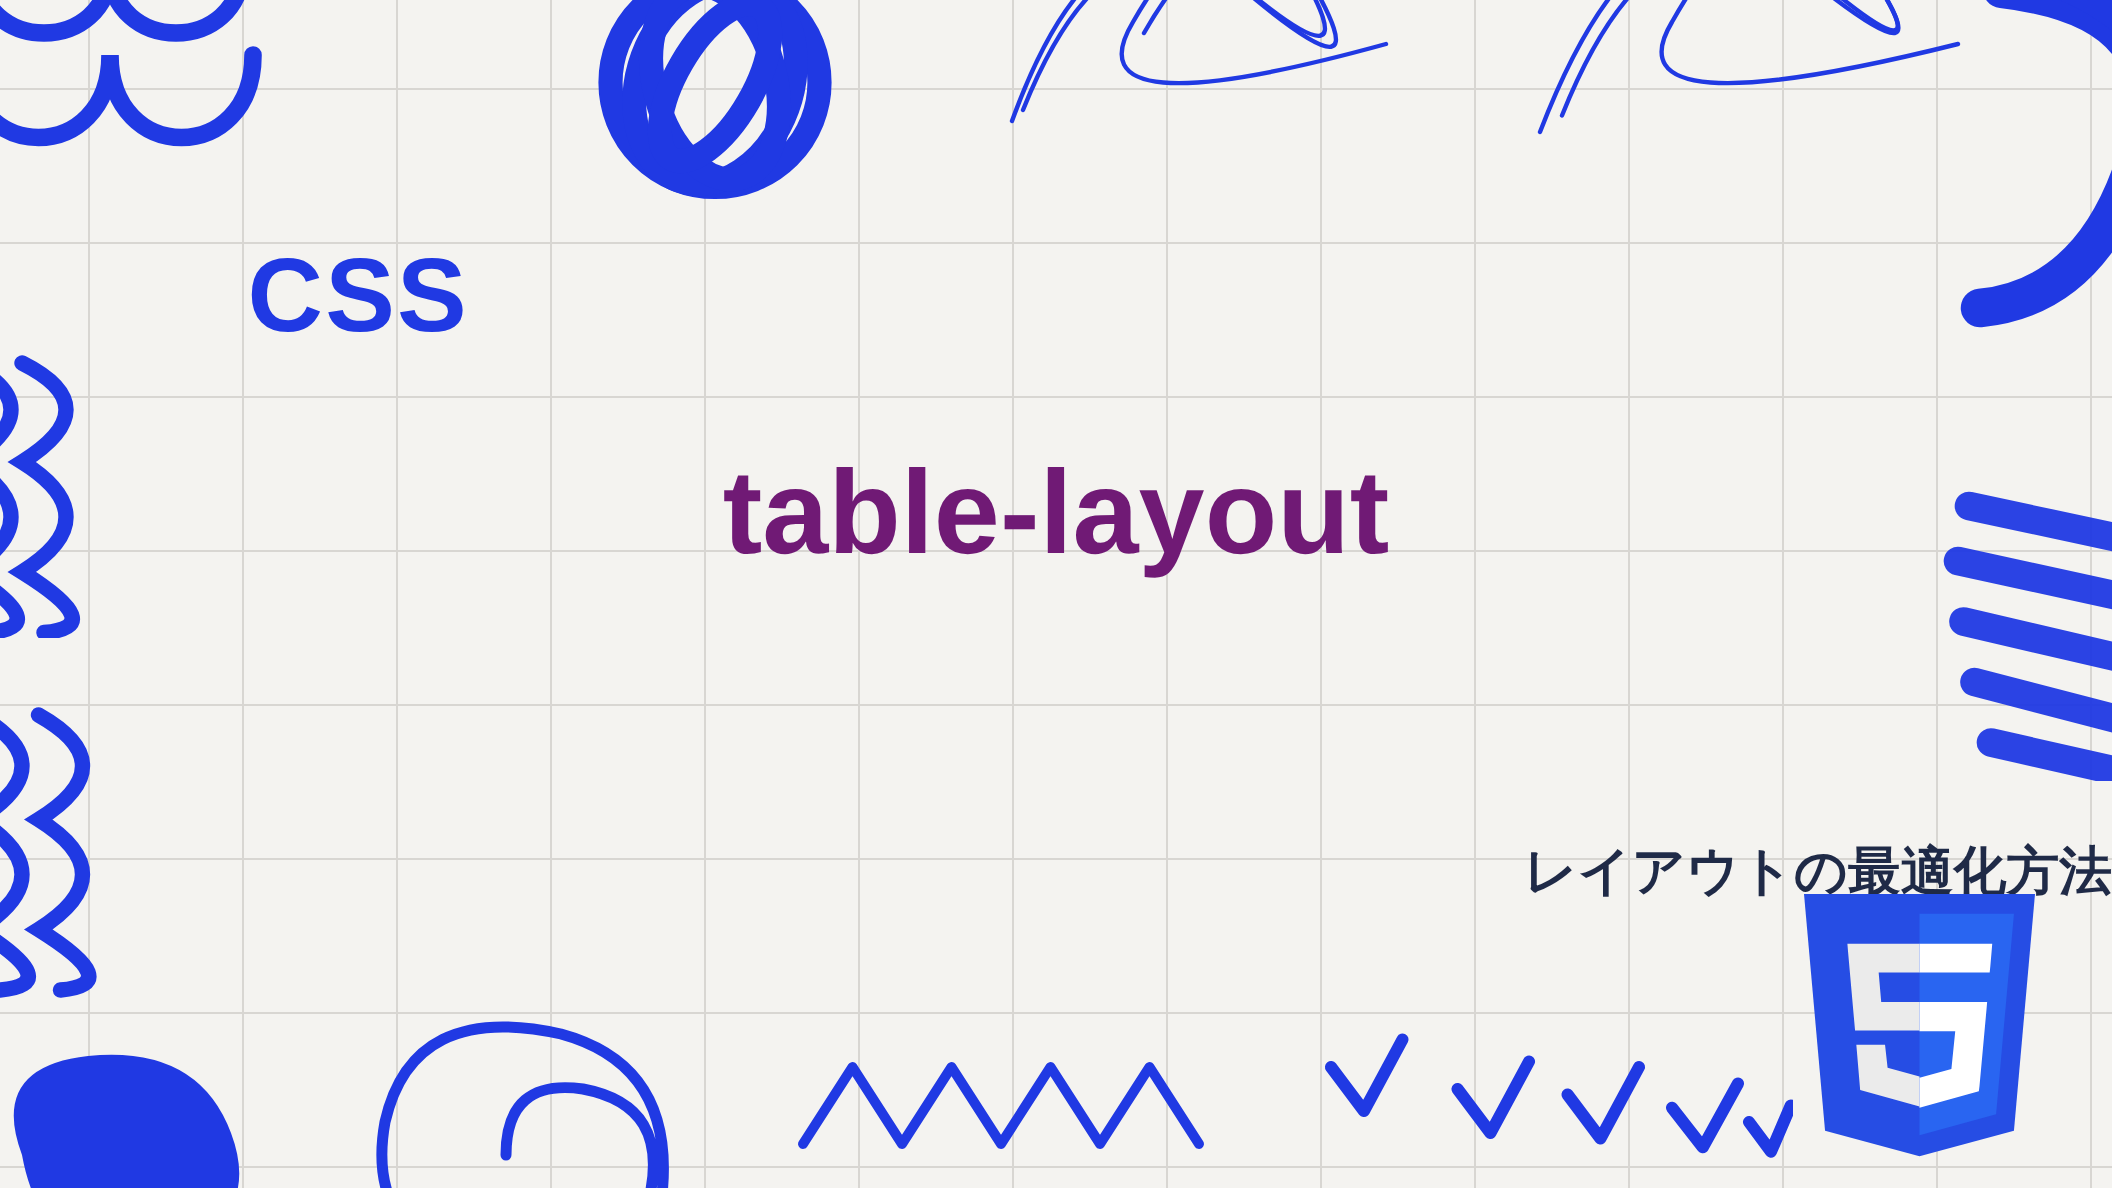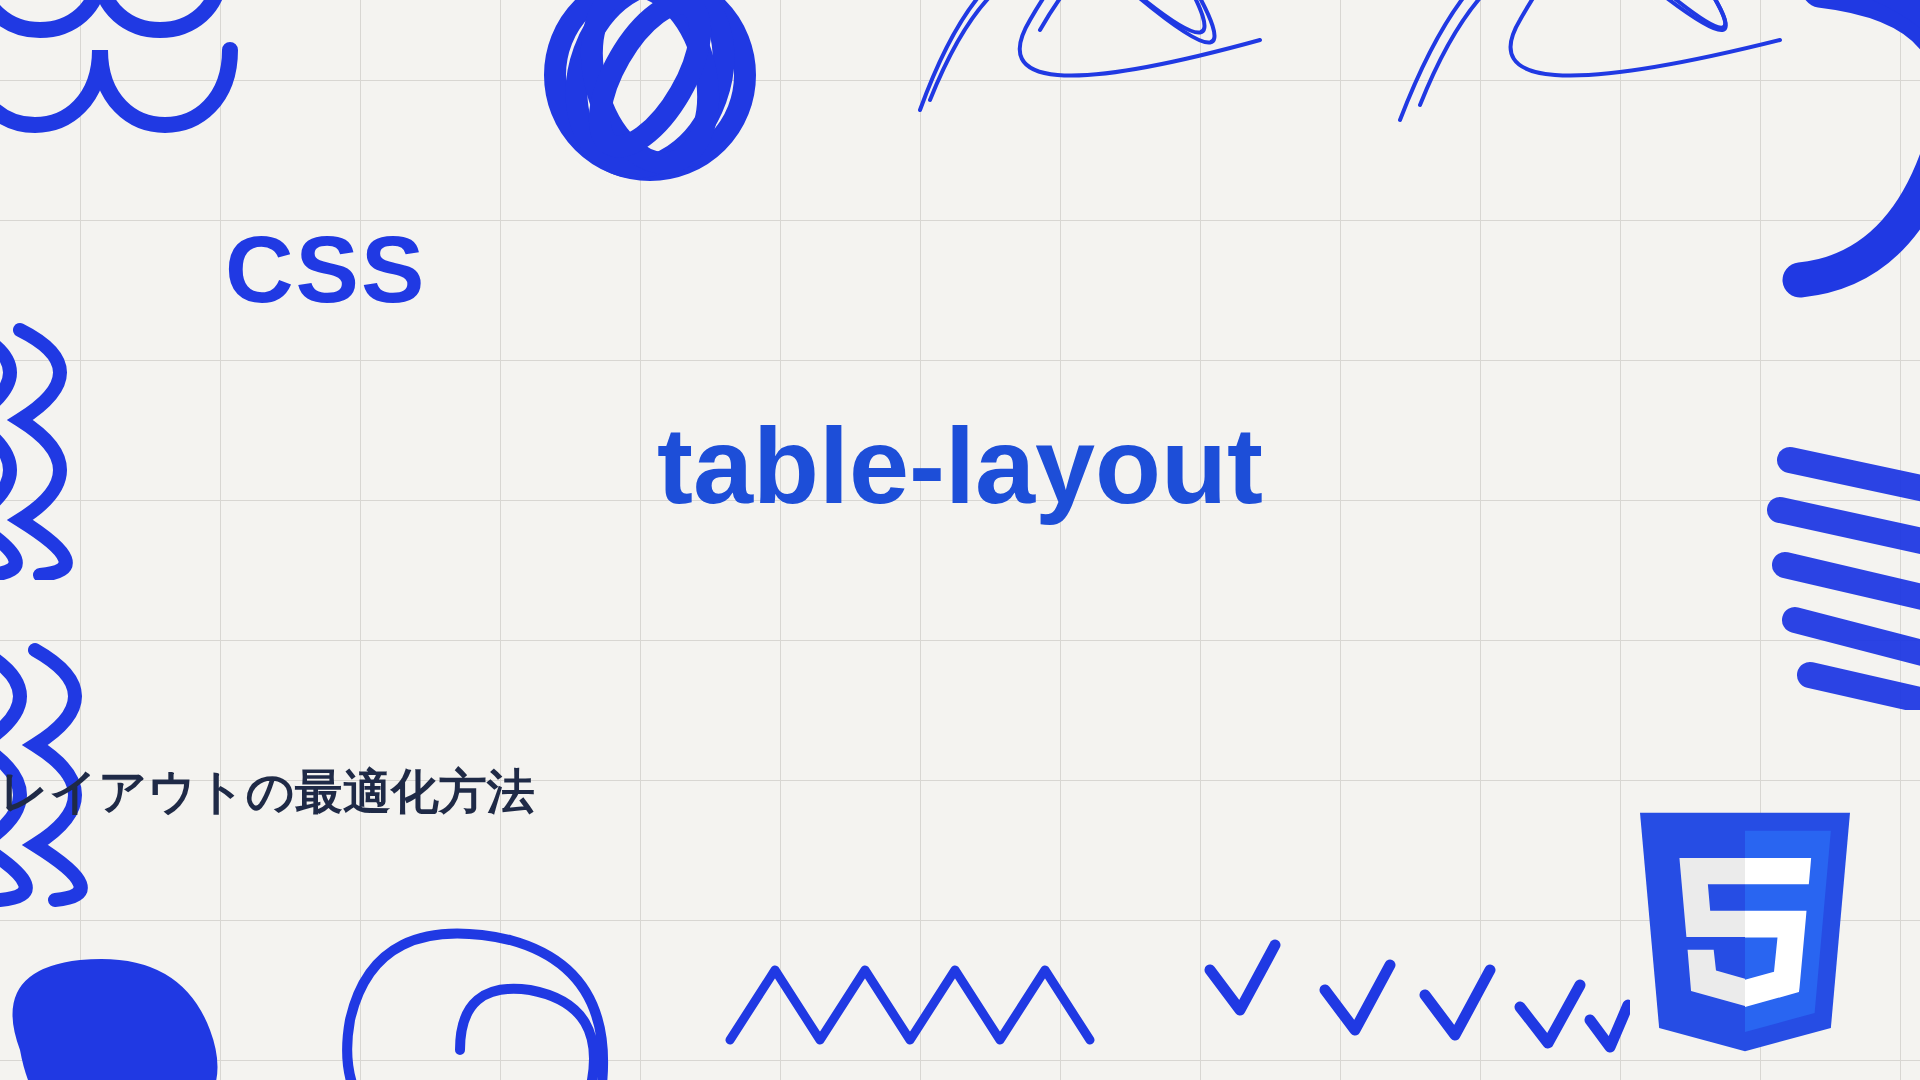--- a/index.html
+++ b/index.html
@@ -44,29 +44,29 @@
       letter-spacing: 2px;
     }
     .title {
       position: absolute;
       top: 390px;
       left: 0;
       width: 100%;
       text-align: center;
       font-size: 108px;
       font-weight: 700;
-      color: #1d4ed8;
+      color: #701a75;
       line-height: 1.4;
     }
     .subtitle {
       position: absolute;
       top: 760px;
       left: 0;
       width: 100%;
-      text-align: left;
+      text-align: right;
       font-size: 48px;
       font-weight: 700;
       color: #1f2a47;
     }
     .css3-logo {
       position: absolute;
       bottom: 28px;
       right: 70px;
       width: 210px;
       height: 240px;

